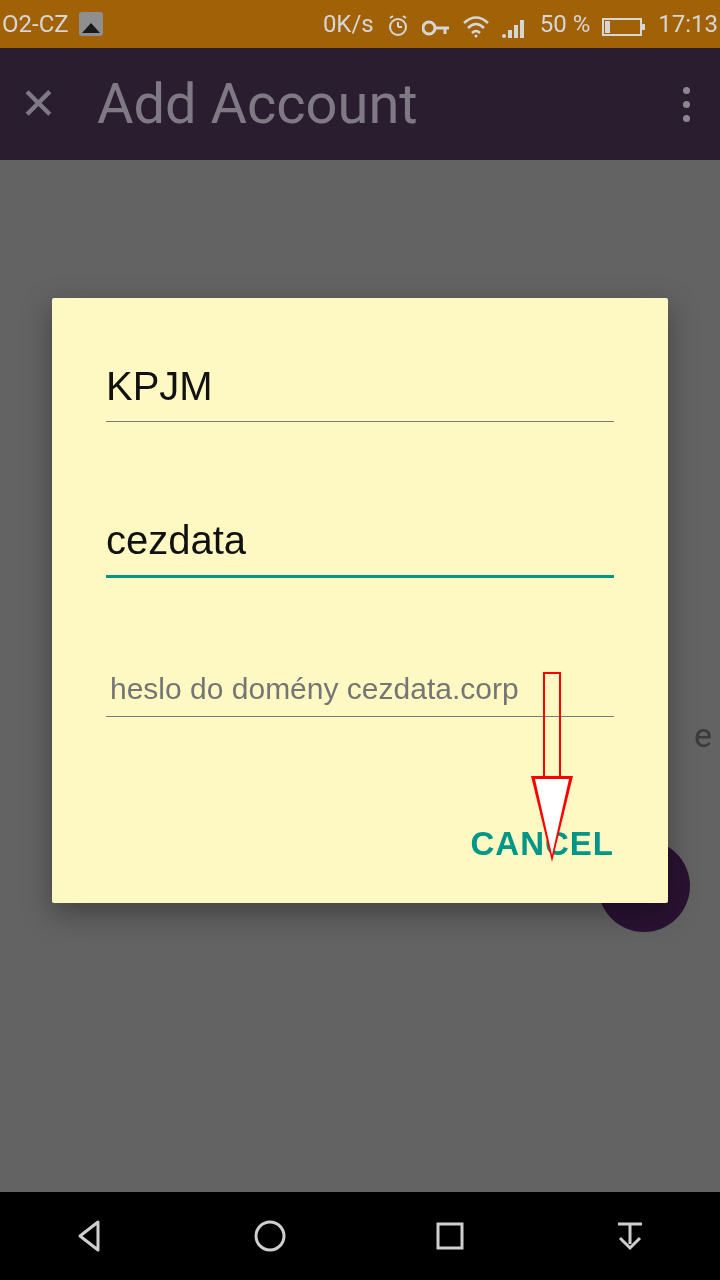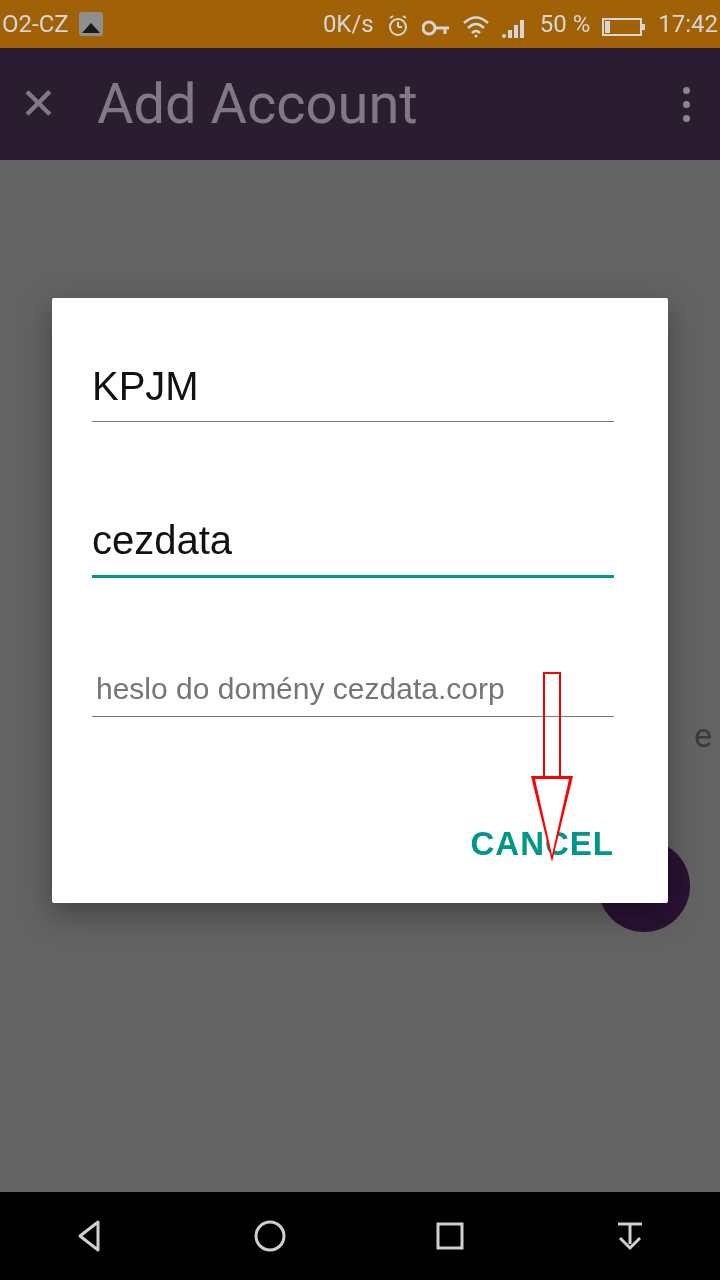--- a/index.html
+++ b/index.html
@@ -80,24 +80,24 @@
     top: 48px; left: 0; right: 0; bottom: 88px;
     background: rgba(0,0,0,0.30);
   }
 
   
   .dialog {
     position: absolute;
     left: 52px;
     top: 298px;
     width: 616px;
-    background: #ffffff;
+    background: #fef9c3;
     border-radius: 2px;
     box-shadow: 0 10px 30px rgba(0,0,0,0.35);
-    padding: 48px 54px 30px 40px;
+    padding: 48px 54px 30px 54px;
   }
   .field {
     margin-bottom: 78px;
   }
   .field:last-of-type { margin-bottom: 50px; }
   .field input {
     width: 100%;
     border: none;
     border-bottom: 1px solid #7a7a7a;
     font-size: 40px;
@@ -227,21 +227,21 @@
         </svg>
     </span>
     <span>50 %</span>
     <span>
       <svg width="44" height="22" viewBox="0 0 44 22">
           <rect x="1" y="3" width="38" height="16" stroke="#d6d6d6" stroke-width="2" fill="none"></rect>
           <rect x="3" y="5" width="5" height="12" fill="#d6d6d6"></rect>
           <rect x="40" y="8" width="3" height="6" fill="#d6d6d6"></rect>
         </svg>
     </span>
-    <span>17:42</span>
+    <span>17:13</span>
   </div>
 </div>
 
 <div class="bg-content">
   <span class="bg-letter">e</span>
   <div class="bg-floating"></div>
 </div>
 
 <div class="scrim"></div>
 

